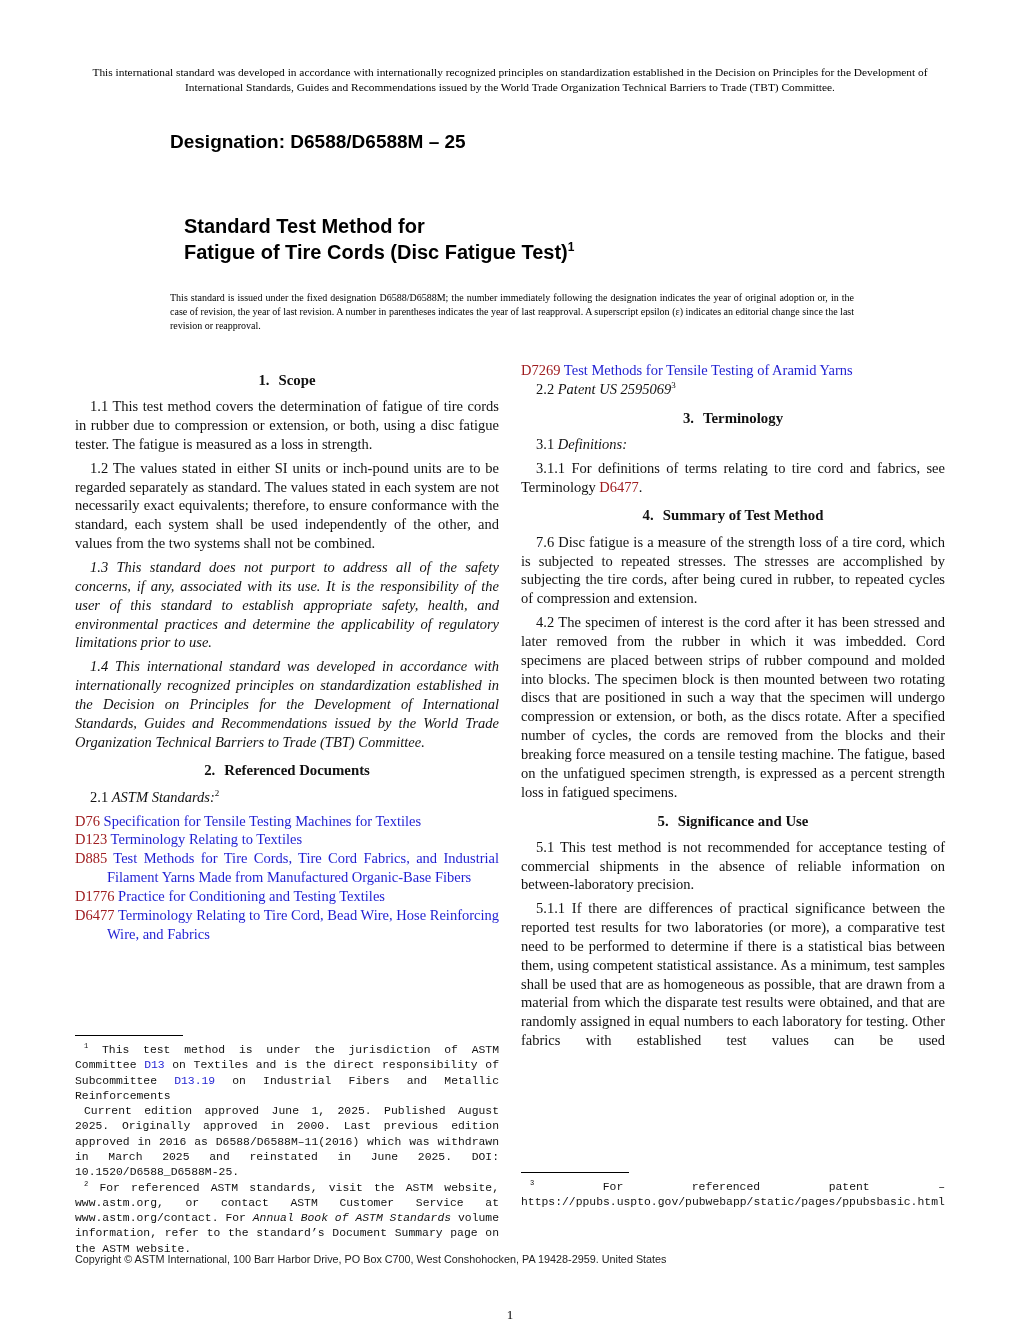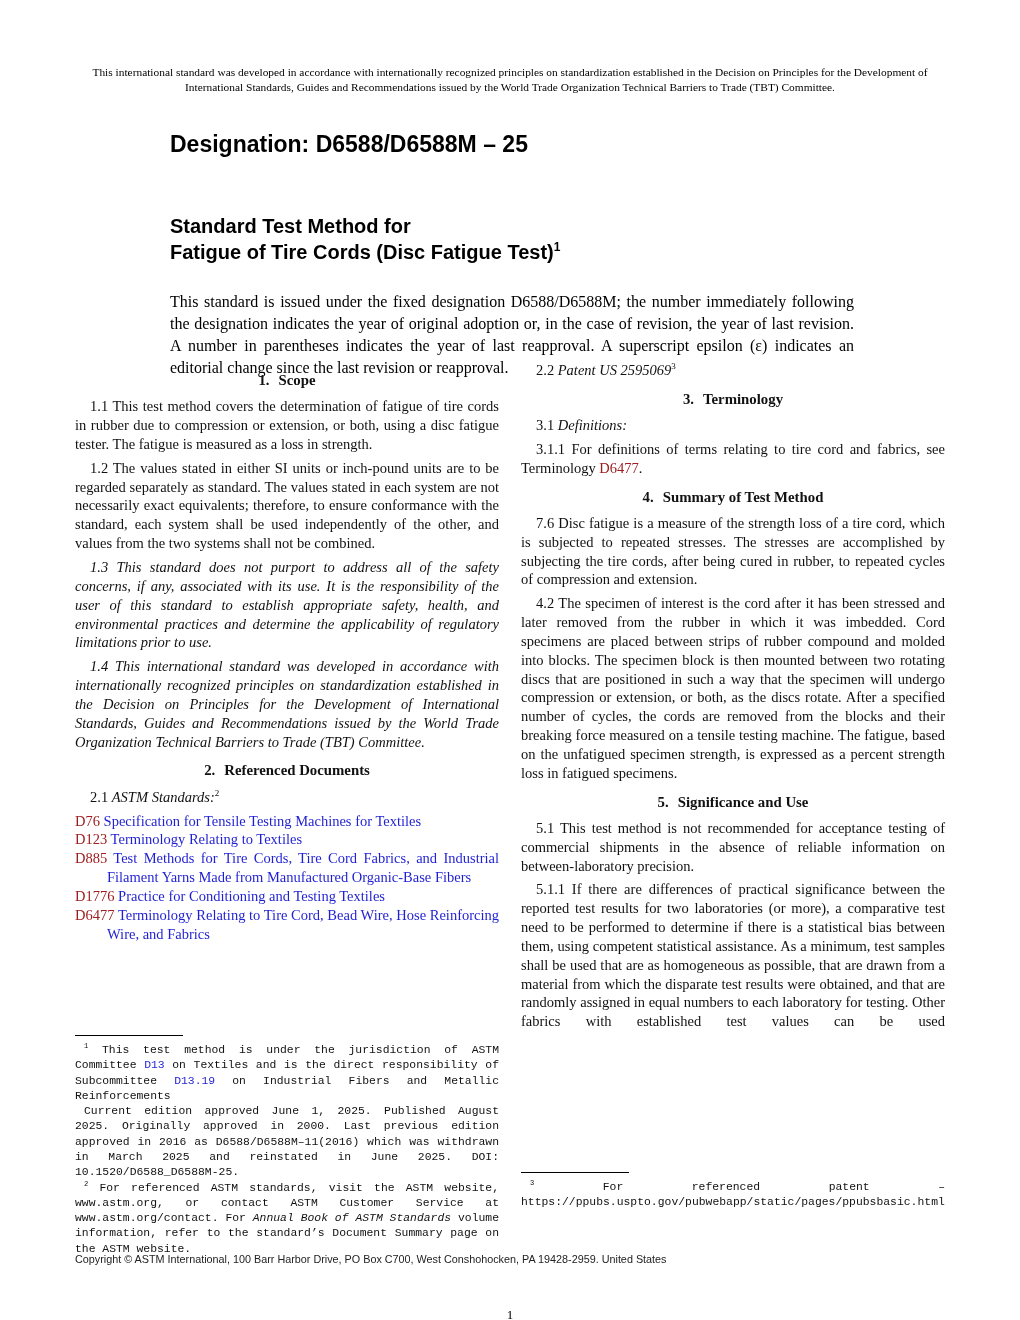--- a/index.html
+++ b/index.html
@@ -14,30 +14,30 @@
     position:absolute; top:20px; left:73px; width:874px;
     font-size:11.4px; line-height:1.35; text-align:center; color:#000;
   }
   .logo { position:absolute; left:76px; top:70px; width:92px; text-align:center; }
   .logo-sub {
     font-family:"Liberation Sans", sans-serif; font-weight:bold; font-style:italic;
     font-size:9.5px; letter-spacing:0.5px; margin-top:-4px;
   }
   .designation {
     position:absolute; left:170px; top:86px;
-    font-family:"Liberation Sans", sans-serif; font-weight:bold; font-size:23px; color:#000;
+    font-family:"Liberation Sans", sans-serif; font-weight:bold; font-size:19px; color:#000;
   }
   .titleblock {
-    position:absolute; left:170px; top:168px; width:620px;
+    position:absolute; left:184px; top:168px; width:620px;
     font-family:"Liberation Sans", sans-serif; font-weight:bold; font-size:20px; line-height:1.3; color:#000;
   }
   .titleblock sup { font-size:0.6em; }
   .issued {
     position:absolute; left:170px; top:246px; width:684px;
-    font-size:16px; line-height:1.38; text-align:justify; color:#000;
+    font-size:10px; line-height:1.38; text-align:justify; color:#000;
   }
   .col { position:absolute; top:316px; width:424px; font-size:14.5px; line-height:1.3; text-align:justify; }
   .col-left  { left:75px; }
   .col-right { left:521px; }
   h3.sec {
     font-size:14.8px; font-weight:bold; margin:10px 0 7px 0; text-align:center;
   }
   h3.sec .sec-num { margin-right:9px; }
   .col p { text-indent:15px; margin:0 0 5px 0; }
   .col p.first { margin-top:0; }
@@ -89,20 +89,21 @@
     <h3 class="sec"><span class="sec-num">2.</span><span>Referenced Documents</span></h3>
     <p><span>2.1 </span><span class="ital">ASTM Standards:</span><sup>2</sup></p>
     <div class="ref-item"><span class="red">D76</span><span class="blue"> <span>Specification for Tensile Testing Machines for Textiles</span></span></div>
     <div class="ref-item"><span class="red">D123</span><span class="blue"> <span>Terminology Relating to Textiles</span></span></div>
     <div class="ref-item"><span class="red">D885</span><span class="blue"> <span>Test Methods for Tire Cords, Tire Cord Fabrics, and Industrial Filament Yarns Made from Manufactured Organic-Base Fibers</span></span></div>
     <div class="ref-item"><span class="red">D1776</span><span class="blue"> <span>Practice for Conditioning and Testing Textiles</span></span></div>
     <div class="ref-item"><span class="red">D6477</span><span class="blue"> <span>Terminology Relating to Tire Cord, Bead Wire, Hose Reinforcing Wire, and Fabrics</span></span></div>
   </div>
 
   <div class="col col-right">
+    <div class="ref-item"><span class="red">D7269</span><span class="blue"> <span>Test Methods for Tensile Testing of Aramid Yarns</span></span></div>
     <p><span>2.2 </span><span class="ital">Patent US 2595069</span><sup>3</sup></p>
 
     <h3 class="sec"><span class="sec-num">3.</span><span>Terminology</span></h3>
     <p><span>3.1 </span><span class="ital">Definitions:</span></p>
     <p><span>3.1.1 For definitions of terms relating to tire cord and fabrics, see Terminology </span><span class="red">D6477</span><span>.</span></p>
 
     <h3 class="sec"><span class="sec-num">4.</span><span>Summary of Test Method</span></h3>
     <p>7.6 Disc fatigue is a measure of the strength loss of a tire cord, which is subjected to repeated stresses. The stresses are accomplished by subjecting the tire cords, after being cured in rubber, to repeated cycles of compression and extension.</p>
     <p>4.2 The specimen of interest is the cord after it has been stressed and later removed from the rubber in which it was imbedded. Cord specimens are placed between strips of rubber compound and molded into blocks. The specimen block is then mounted between two rotating discs that are positioned in such a way that the specimen will undergo compression or extension, or both, as the discs rotate. After a specified number of cycles, the cords are removed from the blocks and their breaking force measured on a tensile testing machine. The fatigue, based on the unfatigued specimen strength, is expressed as a percent strength loss in fatigued specimens.</p>
 

